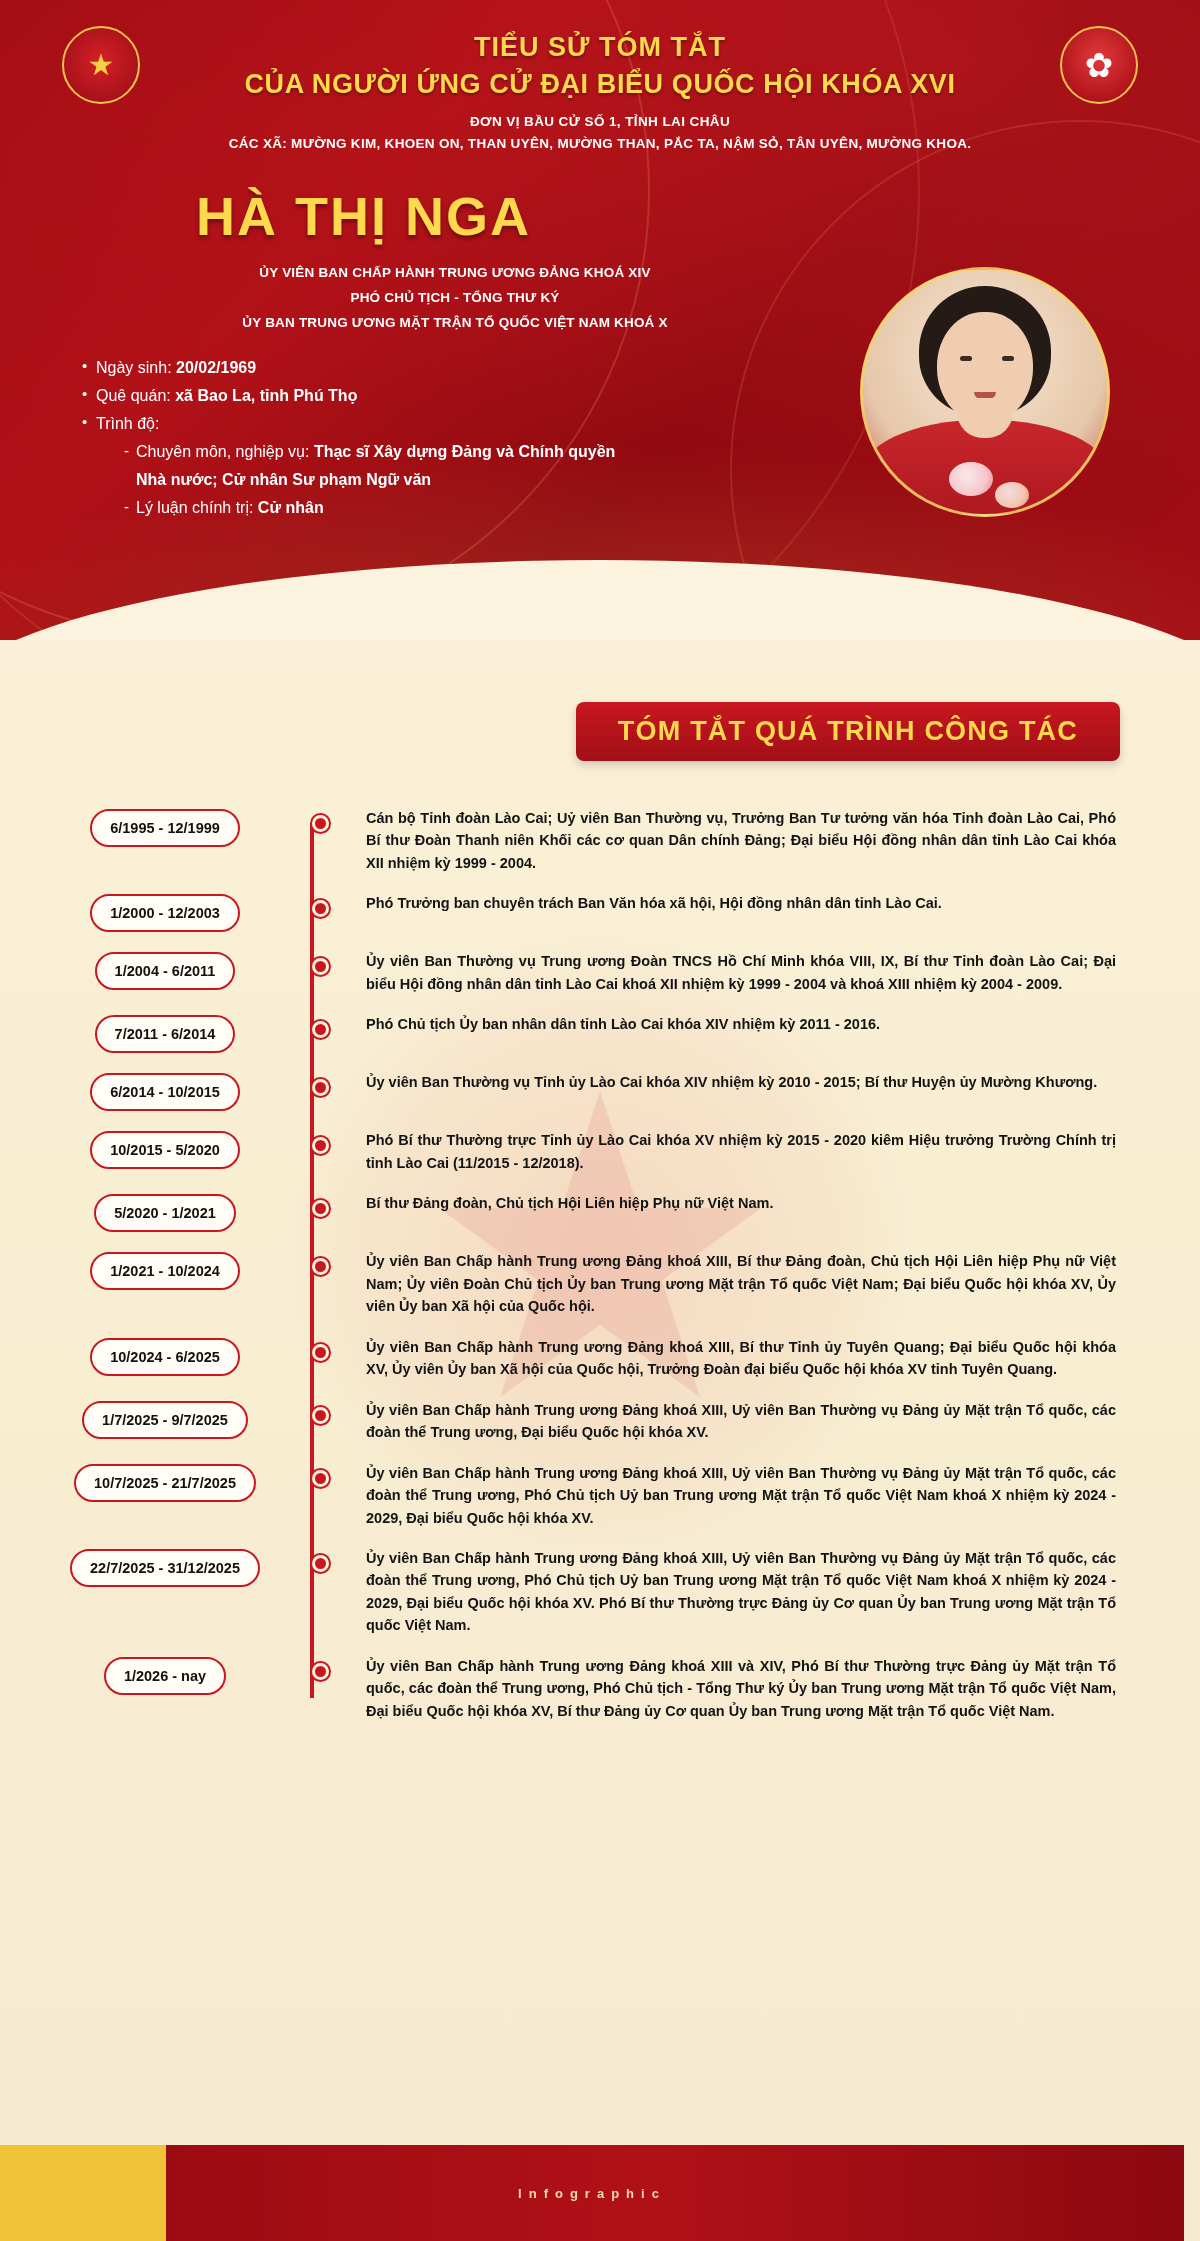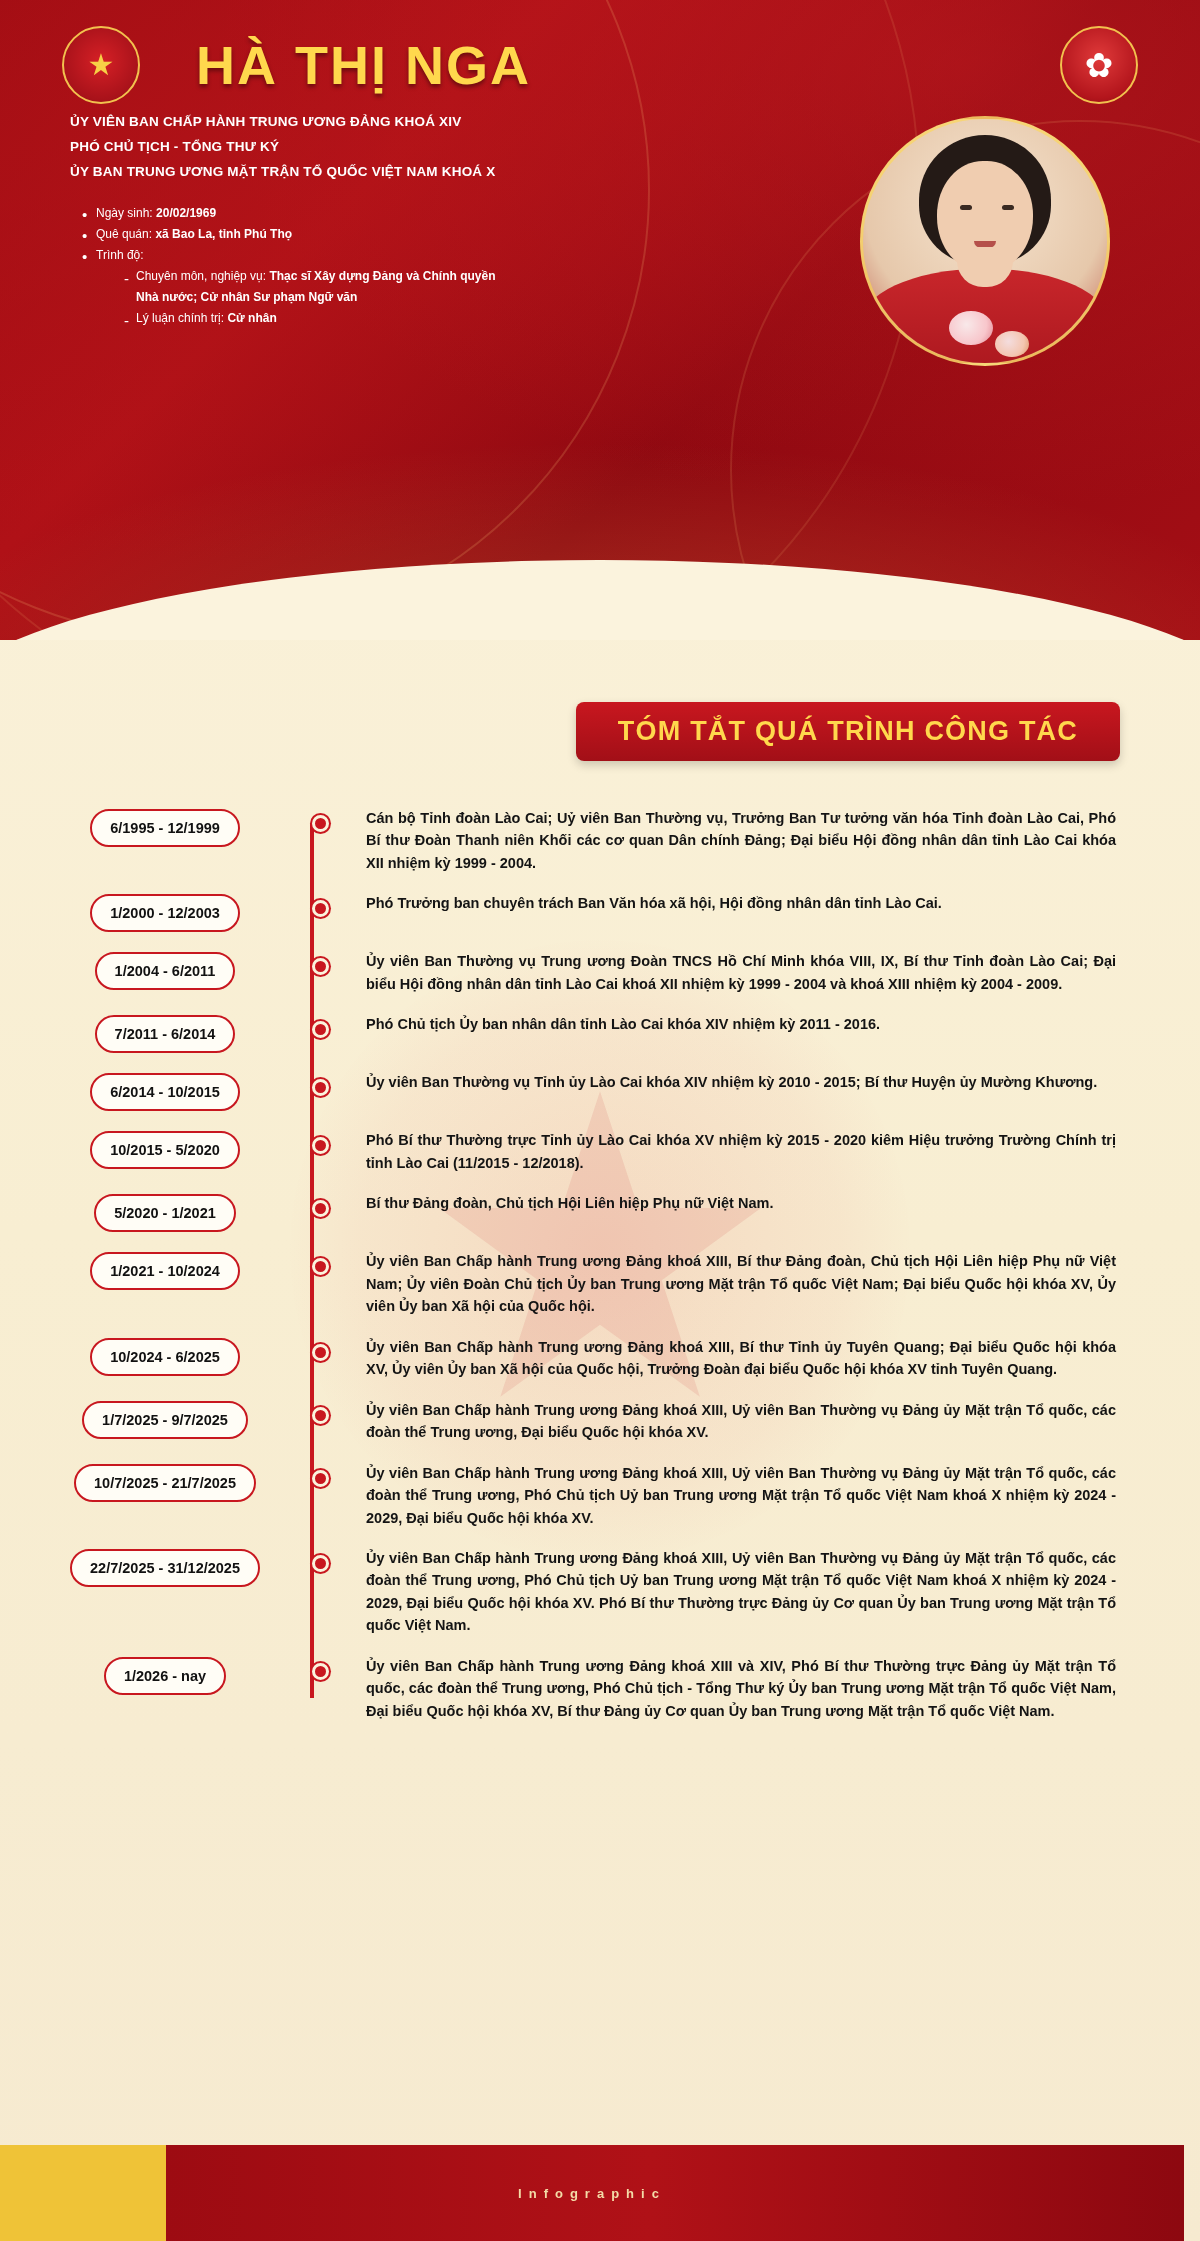--- a/index.html
+++ b/index.html
@@ -119,31 +119,31 @@
 
   .bio-wrap {
     position: relative;
     z-index: 3;
     display: flex;
     padding: 14px 70px 0 70px;
     gap: 20px;
   }
   .bio-left { flex: 1; min-width: 0; }
   .roles {
-    text-align: left;
+    text-align: center;
     color: #fff;
     font-size: 13.5px;
     font-weight: bold;
     line-height: 1.85;
     letter-spacing: .2px;
   }
   .facts {
     margin-top: 18px;
     color: #fff;
-    font-size: 12px;
+    font-size: 16px;
     line-height: 1.75;
     padding-left: 12px;
   }
   .facts li { list-style: none; position: relative; padding-left: 14px; }
   .facts li::before {
     content: "•";
     position: absolute; left: 0; top: -1px;
     color: #fff; font-size: 15px;
   }
   .facts b { font-weight: bold; }
@@ -336,20 +336,26 @@
       <div class="star-emblem">
           <span class="star">★</span>
         </div>
     </div>
     <div class="emblem-right">
       <div class="lotus-emblem">
           <span class="lotus">✿</span>
         </div>
     </div>
 
+    <div class="head-titles">
+      <div class="t1">TIỂU SỬ TÓM TẮT</div>
+      <div class="t2">CỦA NGƯỜI ỨNG CỬ ĐẠI BIỂU QUỐC HỘI KHÓA XVI</div>
+      <div class="t3">ĐƠN VỊ BẦU CỬ SỐ 1, TỈNH LAI CHÂU</div>
+      <div class="t4">CÁC XÃ: MƯỜNG KIM, KHOEN ON, THAN UYÊN, MƯỜNG THAN, PẮC TA, NẬM SỎ, TÂN UYÊN, MƯỜNG KHOA.</div>
+    </div>
 
     <div class="name">HÀ THỊ NGA</div>
 
     <div class="bio-wrap">
       <div class="bio-left">
         <div class="roles">
           <div>ỦY VIÊN BAN CHẤP HÀNH TRUNG ƯƠNG ĐẢNG KHOÁ XIV</div>
           <div>PHÓ CHỦ TỊCH - TỔNG THƯ KÝ</div>
           <div>ỦY BAN TRUNG ƯƠNG MẶT TRẬN TỔ QUỐC VIỆT NAM KHOÁ X</div>
         </div>

